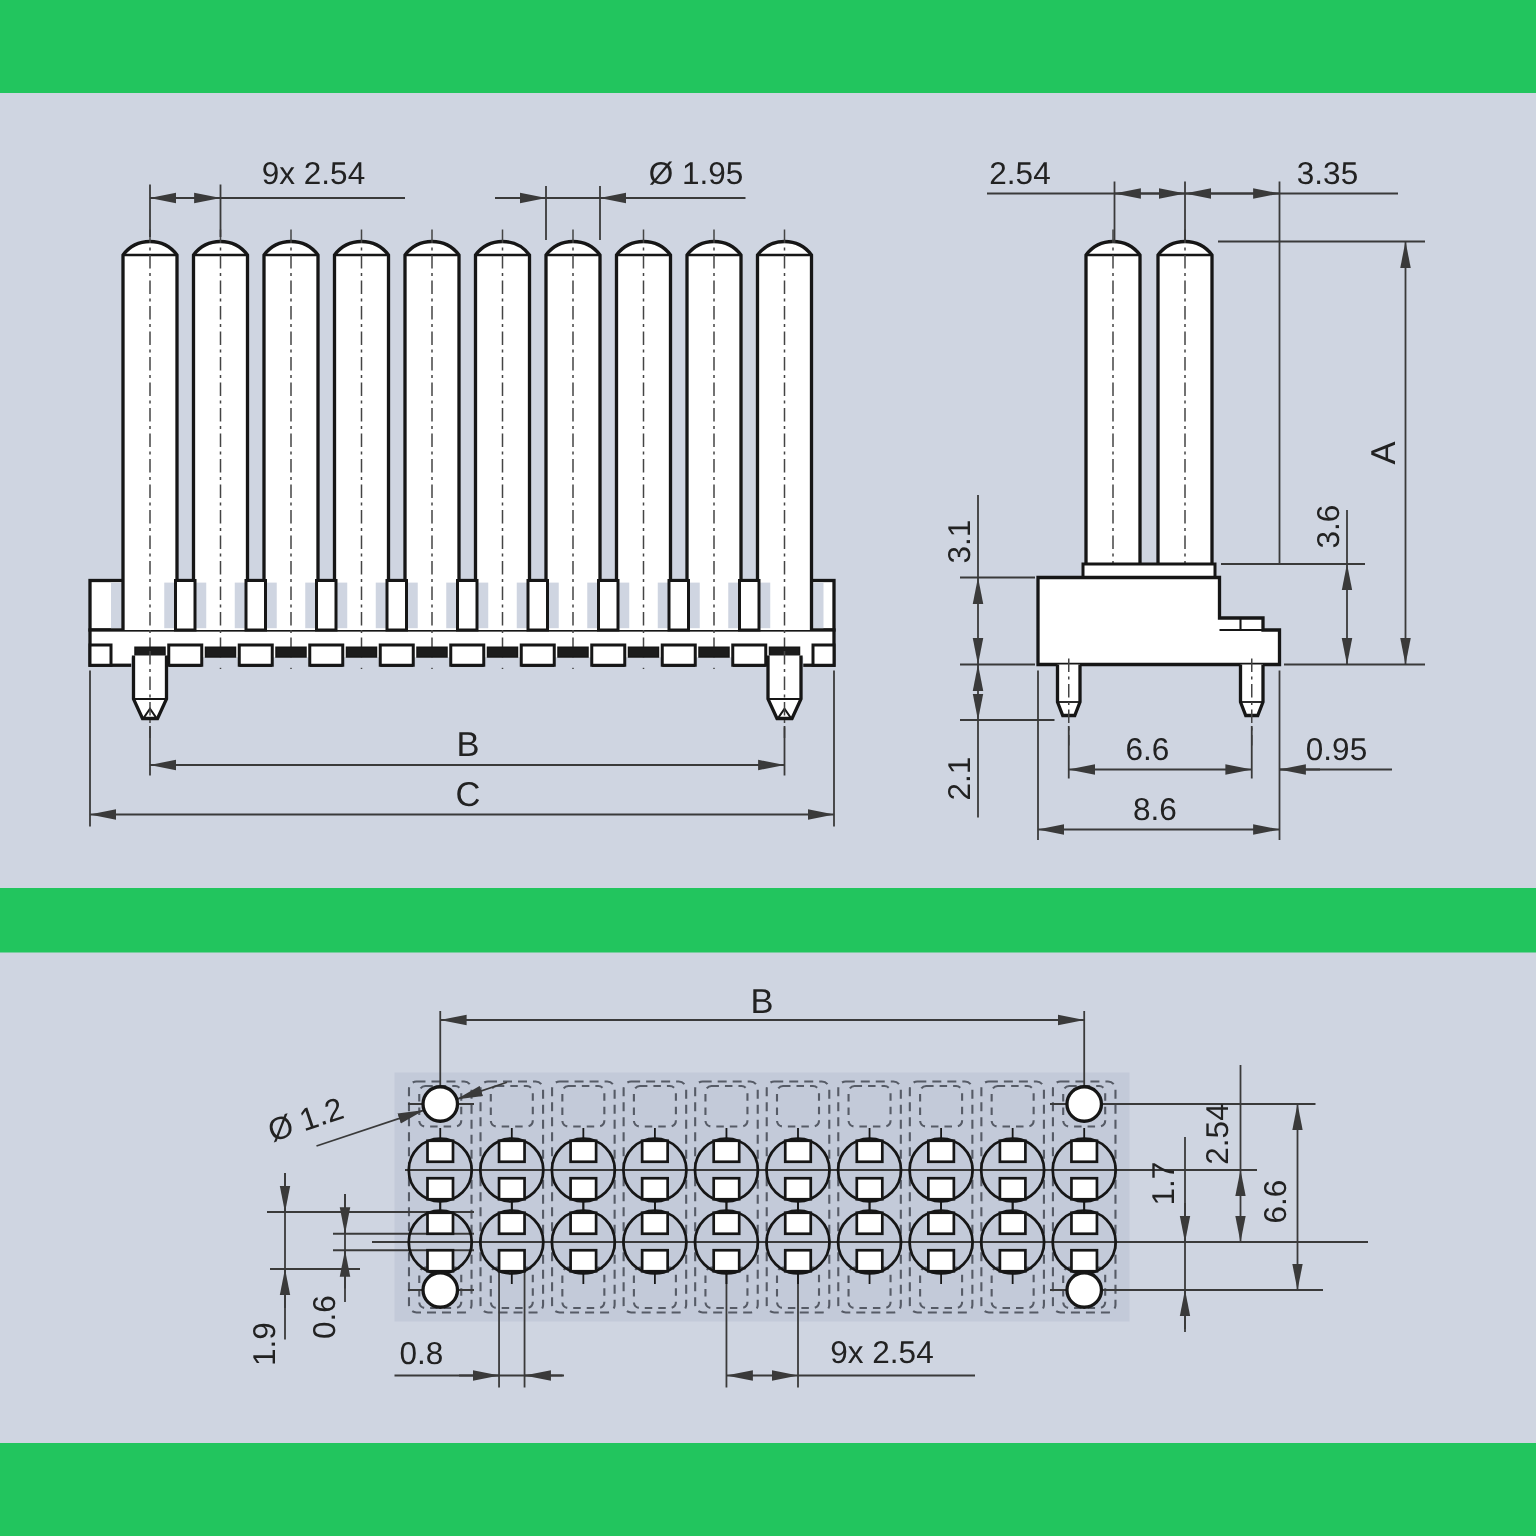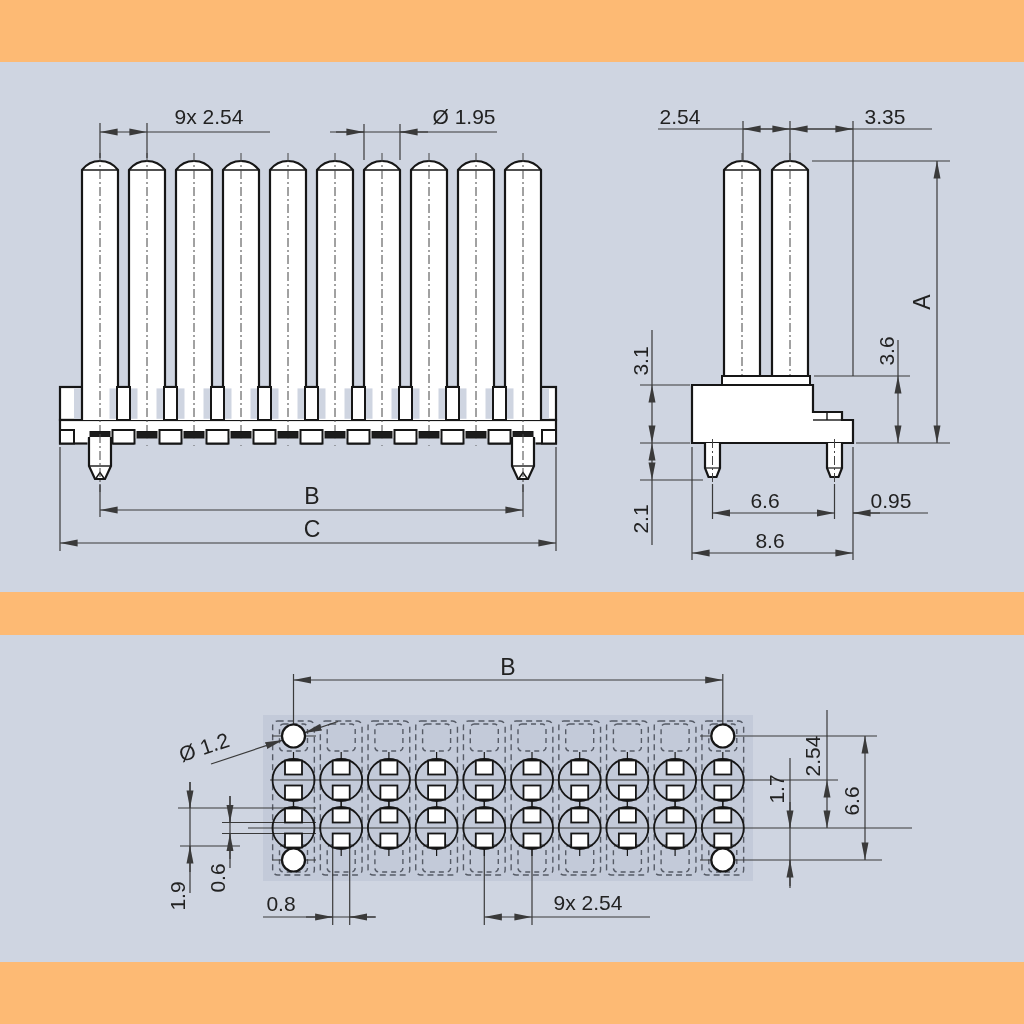--- a/index.html
+++ b/index.html
@@ -1,16 +1,16 @@
 <!DOCTYPE html>
 <html><head>
 <meta charset="utf-8">
 <style>
   html,body{margin:0;padding:0;background:#ffffff;}
-  .stage{position:relative;width:1024px;height:1024px;background:#fdba74;overflow:hidden;
+  .stage{position:relative;width:1024px;height:1024px;background:#22c55e;overflow:hidden;
          font-family:"Liberation Sans",sans-serif;}
   svg{position:absolute;left:0;top:0;}
   text{font-family:"Liberation Sans","DejaVu Sans",sans-serif;fill:#222222;}
   .dimtxt{font-size:21px;}
   .lettertxt{font-size:23px;}
 </style>
 </head>
 <body>
 
 <div class="stage">

